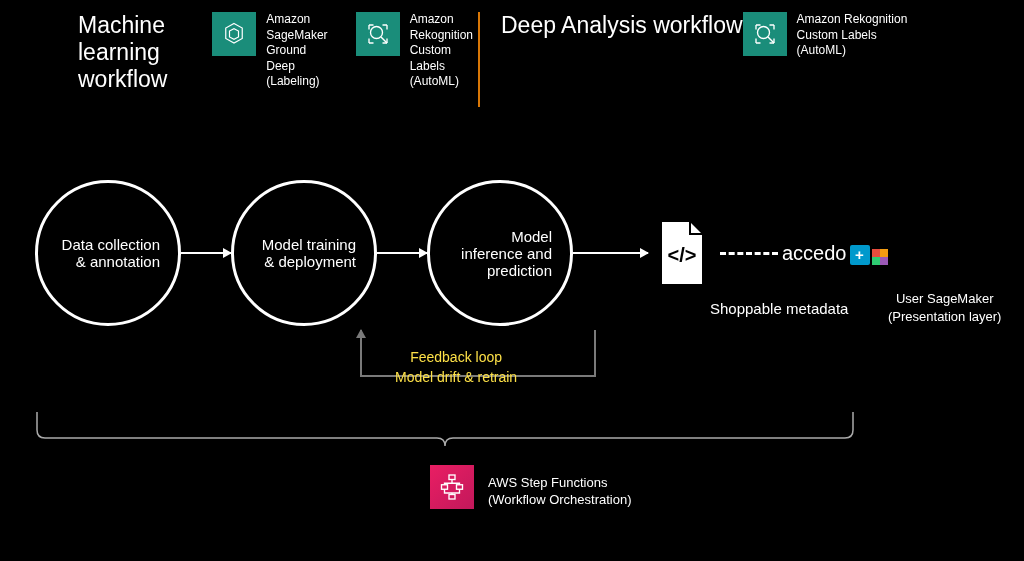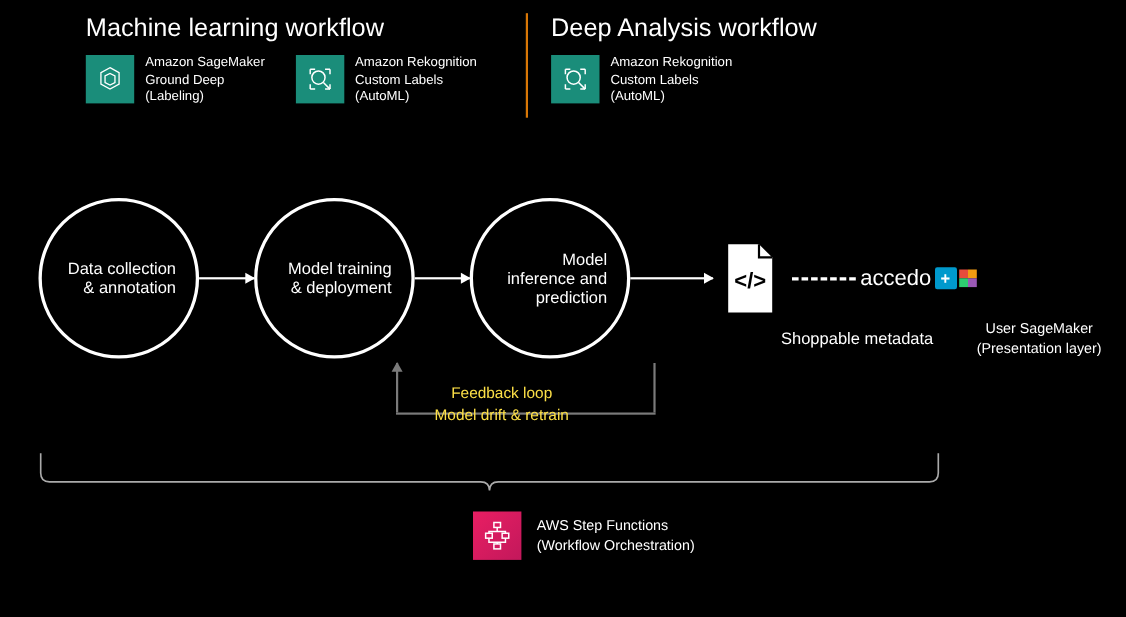--- a/index.html
+++ b/index.html
@@ -1,49 +1,49 @@
 <!DOCTYPE html>
 <html><head>
 <meta charset="utf-8">
 <style>
 *{margin:0;padding:0;box-sizing:border-box}
 body{background:#000;color:#fff;font-family:Arial,Helvetica,sans-serif;width:1024px;height:561px;position:relative;overflow:hidden}
 .header{position:absolute;top:12px;left:0;width:100%;display:flex}
-.hcol{display:flex;flex-direction:column}
+.hcol{display:flex;flex-direction:row}
 .hcol.left{margin-left:78px;width:395px}
 .hcol.right{margin-left:28px}
 .htitle{font-size:23px;font-weight:400;margin-bottom:10px}
 .svc-row{display:flex;gap:28px}
-.svc{display:flex;align-items:center;gap:10px}
+.svc{display:flex;gap:10px}
 .svc-icon{width:44px;height:44px;background:#1a8d7a;display:flex;align-items:center;justify-content:center;flex-shrink:0}
 .svc-text{font-size:12px;line-height:1.3}
 .vdiv{position:absolute;top:12px;left:478px;width:2px;height:95px;background:linear-gradient(#d97706,#d97706)}
 .flow{position:absolute;top:180px;left:35px;display:flex;align-items:center}
 .node{width:146px;height:146px;border:3px solid #fff;border-radius:50%;display:flex;align-items:center;justify-content:center;text-align:right;font-size:15px;padding:18px;flex-shrink:0}
 .arrow{width:50px;height:2px;background:#fff;position:relative;flex-shrink:0}
 .arrow::after{content:'';position:absolute;right:-1px;top:-4px;border-left:9px solid #fff;border-top:5px solid transparent;border-bottom:5px solid transparent}
 .doc{width:56px;height:70px;position:relative;flex-shrink:0;margin:0 6px}
 .doc svg{width:56px;height:70px}
 .doc-label{position:absolute;top:300px;left:710px;font-size:15px;white-space:nowrap}
 .dashed{width:58px;border-top:3px dashed #fff;flex-shrink:0;margin:0 4px}
-.accedo{display:flex;align-items:center;font-size:20px;font-weight:400;flex-shrink:0;white-space:nowrap}
+.accedo{display:flex;align-items:flex-end;font-size:20px;font-weight:400;flex-shrink:0;white-space:nowrap}
 .accedo-plus{background:#0099cc;color:#fff;font-weight:bold;width:20px;height:20px;display:inline-flex;align-items:center;justify-content:center;font-size:15px;border-radius:2px;margin-left:3px}
 .accedo-sq{display:inline-flex;flex-direction:column;margin-left:2px}
 .accedo-sq span{display:flex}
 .sq{width:8px;height:8px}
 .ux-label{position:absolute;top:290px;left:888px;font-size:13px;text-align:center;line-height:1.35}
 .feedback{position:absolute;top:330px;left:360px;width:236px;height:60px}
 .fb-line{position:absolute;left:0;top:45px;width:100%;height:2px;background:#7a7a7a}
 .fb-left{position:absolute;left:0;top:0;width:2px;height:45px;background:#7a7a7a}
 .fb-right{position:absolute;right:0;top:0;width:2px;height:45px;background:#7a7a7a}
 .fb-arrow{position:absolute;left:-4px;top:-1px;border-bottom:9px solid #7a7a7a;border-left:5px solid transparent;border-right:5px solid transparent}
 .fb-text{position:absolute;top:348px;left:395px;color:#fde047;font-size:14px;text-align:center;line-height:1.4}
 .bracket{position:absolute;top:410px;left:35px;width:820px;height:40px}
 .bracket svg{width:100%;height:100%}
-.step{position:absolute;top:465px;left:430px;display:flex;align-items:center;gap:14px}
+.step{position:absolute;top:465px;left:430px;display:flex;align-items:flex-end;gap:14px}
 .step-icon{width:44px;height:44px;background:linear-gradient(135deg,#e91e63,#c2185b);display:flex;align-items:center;justify-content:center}
 .step-text{font-size:13px;line-height:1.35}
 </style>
 </head>
 <body>
 
 <div class="header">
   <div class="hcol left">
     <div class="htitle">Machine learning workflow</div>
     <div class="svc-row">

